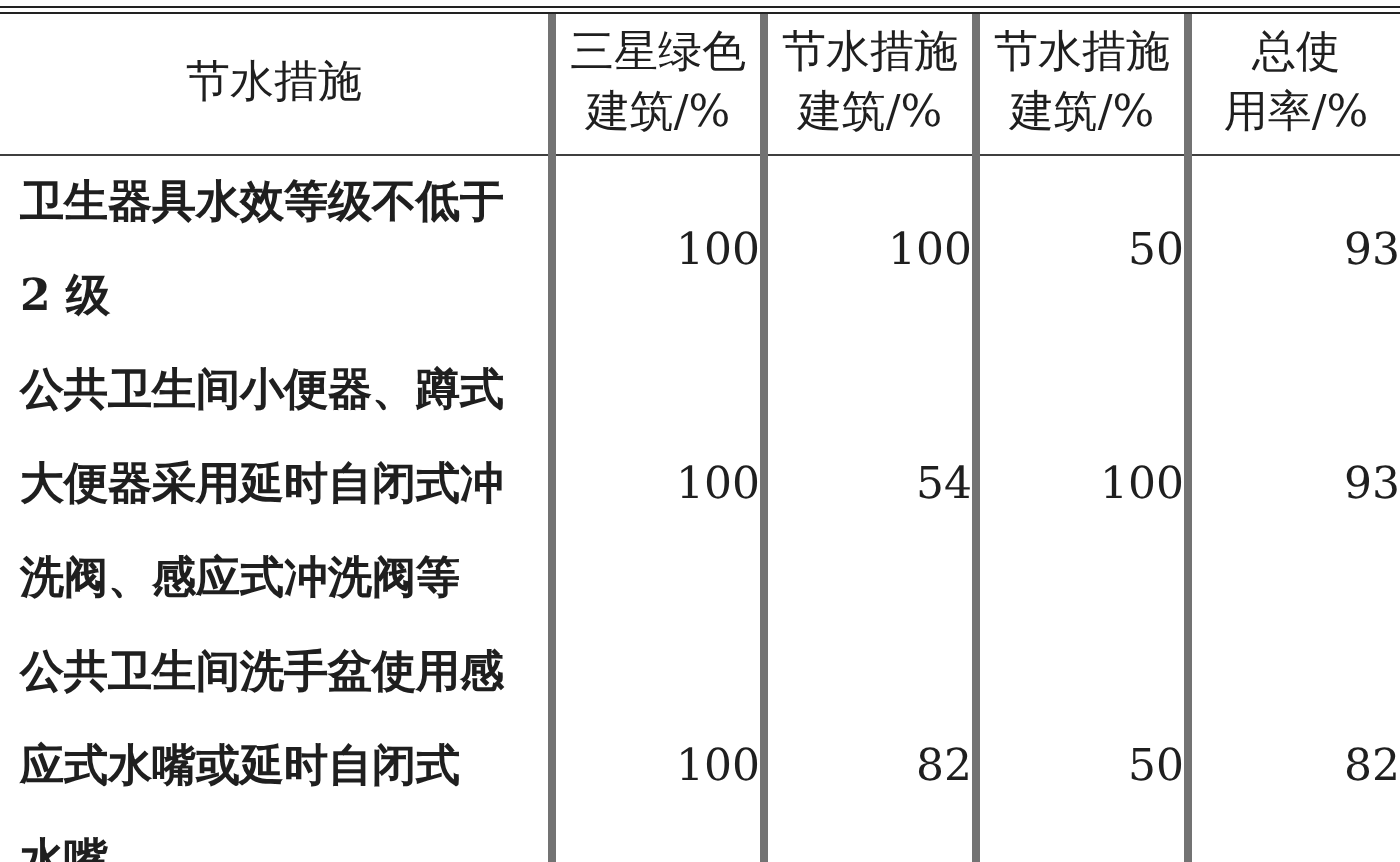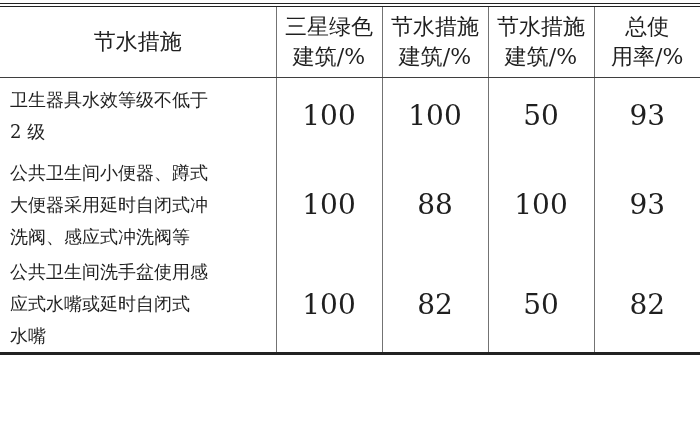--- a/index.html
+++ b/index.html
@@ -21,47 +21,48 @@
     width: 700px;
     border-collapse: collapse;
     table-layout: fixed;
     border-top: 4px double #222222;
     border-bottom: 3px solid #222222;
   }
   col.c-measure { width: 276px; }
   col.c-val { width: 106px; }
 
   th, td {
-    border-left: 1px solid #737373;
+    border-left: 4px solid #737373;
     padding: 0;
     vertical-align: middle;
     font-weight: normal;
   }
   th:first-child, td:first-child { border-left: none; }
 
   thead th {
     border-bottom: 1px solid #3f3f3f;
     height: 70px;
     font-size: 22px;
     line-height: 30px;
     text-align: center;
     white-space: pre-line;
   }
 
   td.measure {
     text-align: left;
     padding-left: 10px;
     padding-right: 4px;
-    font-size: 18px;
-    line-height: 32px;
+    font-size: 22px;
+    line-height: 47px;
     white-space: pre-line;
+    font-weight: bold;
   }
   td.val {
-    text-align: center;
-    font-size: 28px;
+    text-align: right;
+    font-size: 22px;
   }
   tr.r1 td { height: 75px; }
   tr.r2 td { height: 78px; }
   tr.r3 td { height: 103px; }
   tr.r4 td { height: 88px; }
 </style>
 </head>
 <body>
 
 <div class="page">
@@ -93,21 +94,21 @@
         <td class="val">100</td>
         <td class="val">100</td>
         <td class="val">50</td>
         <td class="val">93</td>
       </tr>
       <tr class="r3">
         <td class="measure">公共卫生间小便器、蹲式
 大便器采用延时自闭式冲
 洗阀、感应式冲洗阀等</td>
         <td class="val">100</td>
-        <td class="val">88</td>
+        <td class="val">54</td>
         <td class="val">100</td>
         <td class="val">93</td>
       </tr>
       <tr class="r4">
         <td class="measure">公共卫生间洗手盆使用感
 应式水嘴或延时自闭式
 水嘴</td>
         <td class="val">100</td>
         <td class="val">82</td>
         <td class="val">50</td>

